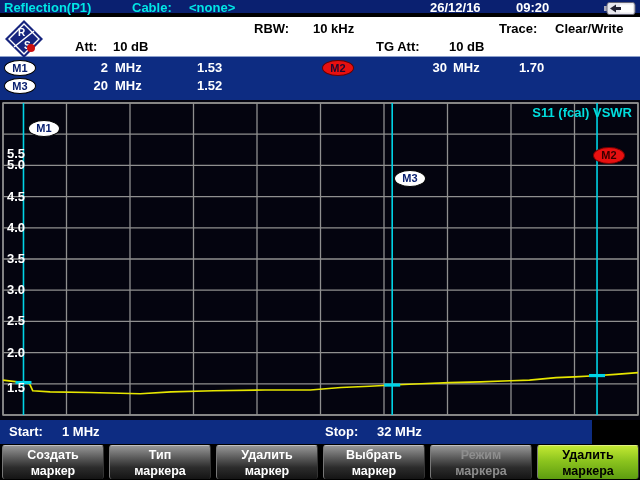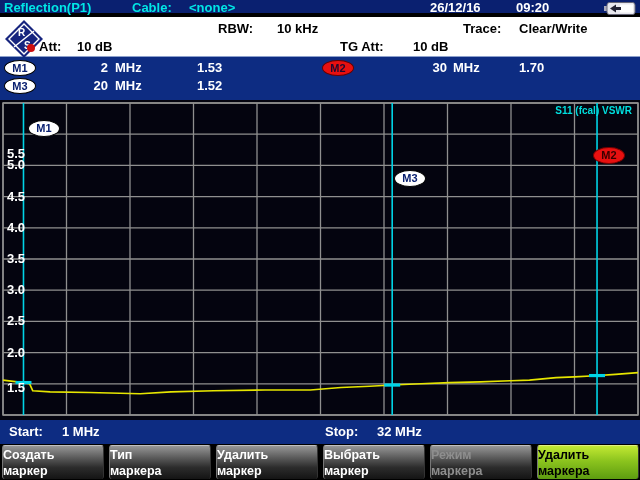--- a/index.html
+++ b/index.html
@@ -12,50 +12,50 @@
   #titlebar { position:absolute; left:0; top:0; width:640px; height:15px;
     background:#0a2070; border-bottom:2px solid #000; }
   .tb-text { position:absolute; top:0; font-size:13px; line-height:15px; white-space:pre; }
   .cyan { color:#00e6e6;text-align:right; }
   .white { color:#fff; }
   
   #batt { position:absolute; left:604; top:1px; left:604px; width:32px; height:13px; }
   
   #header { position:absolute; left:0; top:17px; width:640px; height:40px;
     background:#fff; border-bottom:1px solid #8ca0cc; color:#000; }
-  .hd-text { position:absolute; font-size:13px; line-height:16px; color:#000; white-space:pre; }
+  .hd-text { position:absolute; font-size:13px; line-height:16px; color:#000; white-space:pre;margin-left:36px; }
   #rs-logo { position:absolute; left:4px; top:2px; }
   #att-dot { position:absolute; left:27px; top:27px; width:8px; height:8px;
     border-radius:50%; background:#cc1010; }
   
   #markerbar { position:absolute; left:0; top:57px; width:640px; height:43px; background:#0d2c82; }
   .mk-text { position:absolute; font-size:13px; line-height:16px; color:#fff; white-space:pre; }
   .mk-num-r { text-align:right; }
   .badge { position:absolute; width:32px; height:16px; border-radius:50%;
     background:#fff; border:1px solid #000; color:#0a2070;
     font-size:11px; line-height:14px; text-align:center; }
   .badge.red { background:#e81010; color:#200a30; border-color:#600; }
   
   #graph { position:absolute; left:0; top:100px; width:640px; height:320px; background:#04040f; }
   #graph svg { position:absolute; left:0; top:0; }
   .ylab { position:absolute; left:7px; font-size:13px; line-height:16px; color:#fff; }
-  #trace-label { position:absolute; right:8px; top:5px; font-size:10px; color:#00dede; }
+  #trace-label { position:absolute; right:8px; top:5px; font-size:13px; color:#00dede; }
   .gbadge { position:absolute; width:32px; height:17px; border-radius:50%;
     background:#fff; border:1px solid #000; color:#0a2070;
     font-size:11px; line-height:15px; text-align:center; cursor:pointer; }
   .gbadge.red { background:#e81010; color:#3a0000; border-color:#700; }
   
-  #freqbar { position:absolute; left:0; top:420px; width:640px; height:24px; background:#0d2c82; }
+  #freqbar { position:absolute; left:0; top:420px; width:592px; height:24px; background:#0d2c82; }
   .fq-text { position:absolute; top:4px; font-size:13px; line-height:16px; color:#fff; white-space:pre; }
   
   #softkeys { position:absolute; left:0; top:444px; width:640px; height:36px; background:#000; }
   .softkey { position:absolute; top:1px; width:102px; height:34px; border-radius:3px;
     background:linear-gradient(to bottom,#969696 0%,#5c5c5c 35%,#2c2c2c 65%,#141414 100%);
     border-top:1px solid #c0c0c0; border-left:1px solid #777; border-right:1px solid #333;
-    color:#fff; font-size:12.5px; line-height:16px; padding-top:1px; cursor:pointer; }
+    color:#fff; text-align:center; font-size:12.5px; line-height:16px; padding-top:1px; cursor:pointer; }
   .softkey.sk-disabled { color:#8e8e8e; }
   .softkey.sk-active {
     background:linear-gradient(to bottom,#c2e833 0%,#8cc41e 45%,#5d9c10 100%);
     border-top:1px solid #e0f080; color:#000; }
 </style>
 </head>
 <body>
 
 <div id="screen">
 

